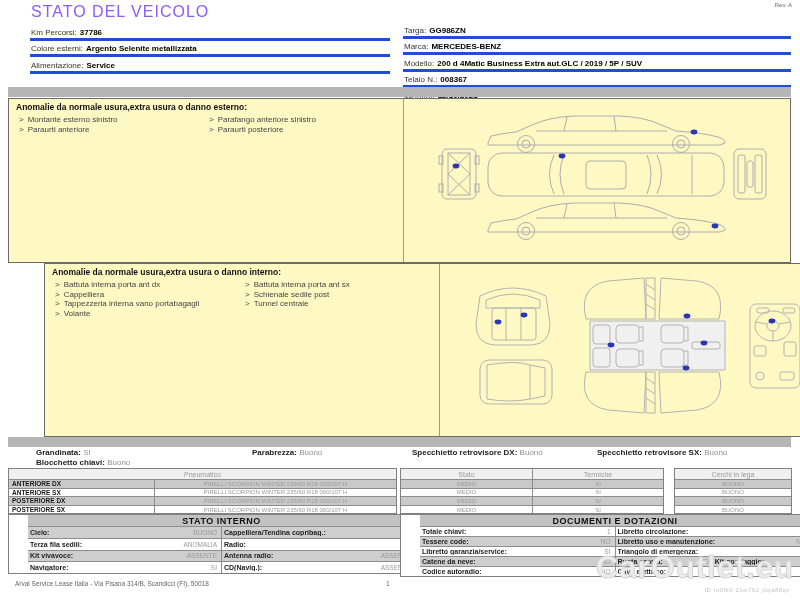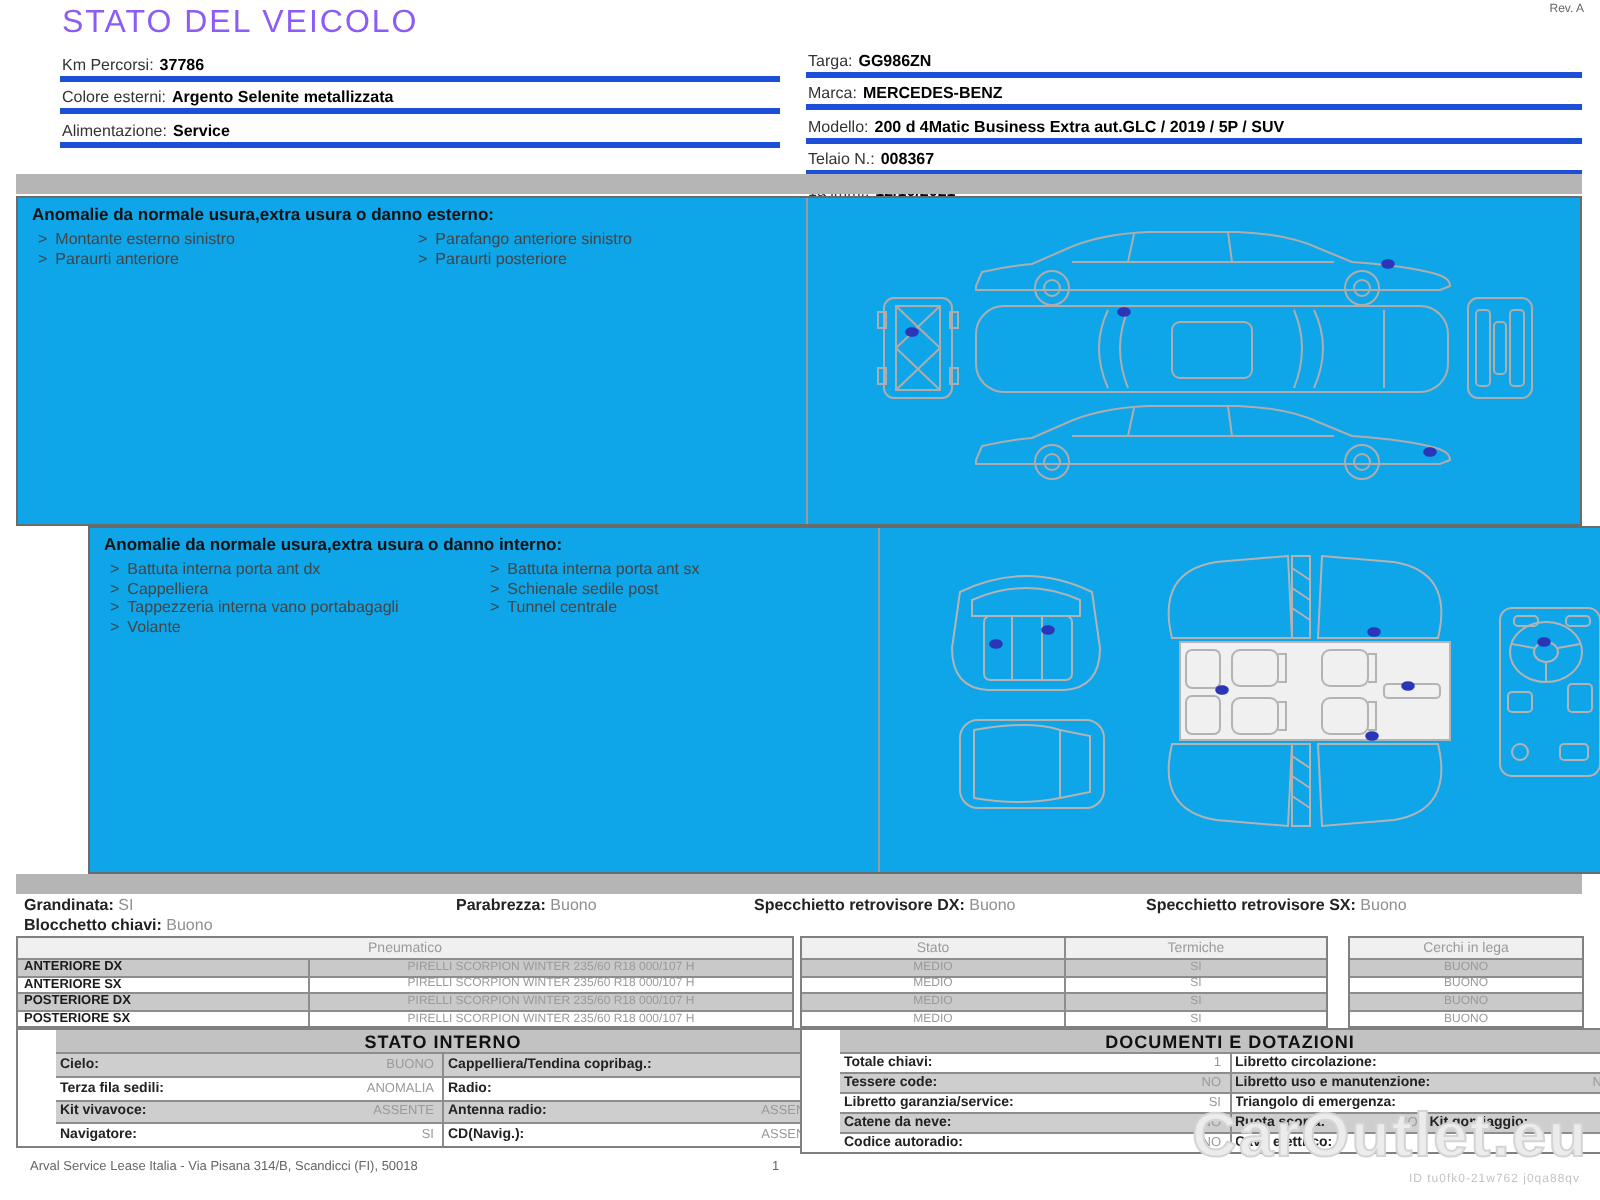--- a/index.html
+++ b/index.html
@@ -18,35 +18,35 @@
   .info-right{left:403px;top:23px;width:388px;}
   .info-row{display:flex;align-items:flex-end;border-bottom:3px solid #1d4ed8;height:12.2px;font-size:8px;padding:0 0 1px 1px;white-space:nowrap;}
   .info-row .lbl{color:#333;}
   .info-row .val{font-weight:bold;color:#000;margin-left:3px;}
 
   .band{left:8px;width:783px;height:10px;background:#b5b5b5;}
   .band1{top:87px;}
   .band2{top:437px;}
 
   
-  .section{left:8px;width:781px;border:1px solid #6b6b6b;background:#0ea5e9;}
+  .section{left:8px;width:781px;border:1px solid #6b6b6b;background:#fef9c3;}
   .section-ext{top:98px;height:163px;}
   .section-int{top:263px;height:172px;margin-left:36px;}
   .sec-title{position:absolute;left:7px;top:3px;font-size:8.5px;font-weight:bold;color:#111;}
   .dmg-col{position:absolute;top:16px;width:185px;font-size:8px;color:#444;line-height:9.5px;}
   .dmg-col-1{left:10px;}
   .dmg-col-2{left:200px;}
   .dmg-item{display:flex;}
   .dmg-item .b{margin-right:4px;}
   .diagram{position:absolute;left:394px;top:0;bottom:0;right:0;border-left:1px solid #9b9b9b;}
   .diagram svg{display:block;}
 
   
   .cond{left:0;top:448px;width:800px;height:20px;font-size:8px;white-space:nowrap;}
-  .cond .item{position:absolute;}
+  .cond .item{position:absolute;margin-left:24px;}
   .cond .lbl{font-weight:bold;color:#222;}
   .cond .val{color:#8f8f8f;}
 
   
   .tyt{position:absolute;top:468px;border:1px solid #808080;display:grid;grid-template-rows:10px repeat(4,8.6px);background:#fff;}
   #tyre-left{left:8px;width:387px;grid-template-columns:145px 1fr;}
   #tyre-mid{left:400px;width:262px;grid-template-columns:1fr 1fr;}
   #tyre-right{left:674px;width:116px;grid-template-columns:1fr;}
   .th{display:flex;align-items:center;justify-content:center;font-size:7px;color:#9a9a9a;background:#f0f0f0;overflow:hidden;}
   .th.span2{grid-column:1/-1;}
@@ -267,21 +267,21 @@
       </g>
     </svg>
   </div>
 </div>
 
 <div class="abs band band2"></div>
 
 <div class="abs cond">
   <span class="item" style="left:12px;top:0;"><span class="lbl">Grandinata:</span> <span class="val">SI</span></span>
   <span class="item" style="left:228px;top:0;"><span class="lbl">Parabrezza:</span> <span class="val">Buono</span></span>
-  <span class="item" style="left:353px;top:0;padding-left:24px;"><span class="lbl">Specchietto retrovisore DX:</span> <span class="val">Buono</span></span>
+  <span class="item" style="left:364px;top:0;padding-left:24px;"><span class="lbl">Specchietto retrovisore DX:</span> <span class="val">Buono</span></span>
   <span class="item" style="left:573px;top:0;"><span class="lbl">Specchietto retrovisore SX:</span> <span class="val">Buono</span></span>
   <span class="item" style="left:12px;top:9.5px;"><span class="lbl">Blocchetto chiavi:</span> <span class="val">Buono</span></span>
 </div>
 
 <div class="tyt" id="tyre-left">
   <div class="th span2">Pneumatico</div>
   <div class="tc pos rg">ANTERIORE DX</div>
   <div class="tc c2 rg">PIRELLI SCORPION WINTER 235/60 R18 000/107 H</div>
   <div class="tc pos">ANTERIORE SX</div>
   <div class="tc c2">PIRELLI SCORPION WINTER 235/60 R18 000/107 H</div>

